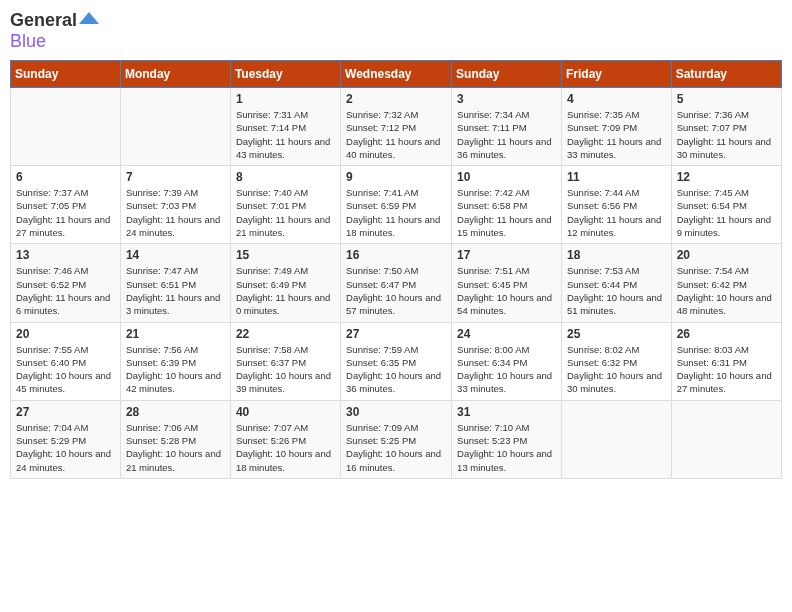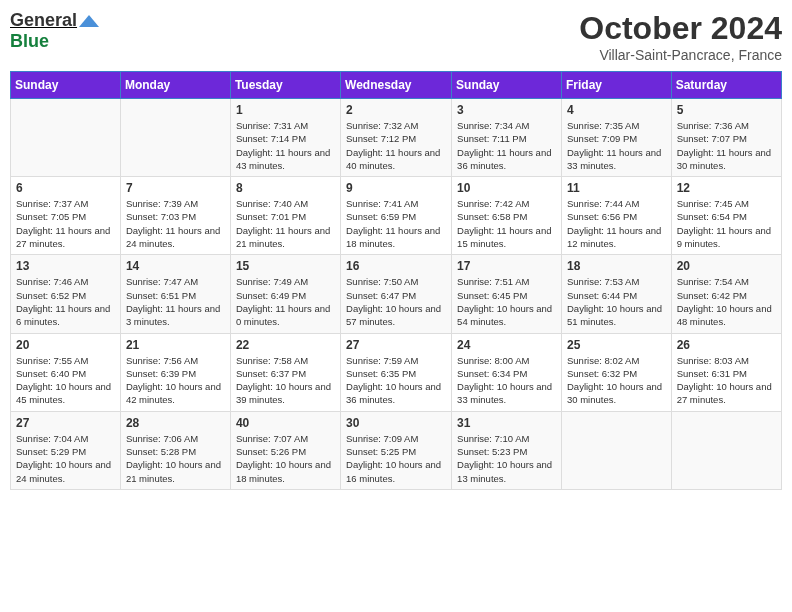--- a/index.html
+++ b/index.html
@@ -21,52 +21,51 @@
       flex-direction: column;
       align-items: flex-start;
     }
     .logo-general {
       font-size: 18px;
       font-weight: bold;
       color: #333;
     }
     .logo-blue {
       font-size: 18px;
-      font-weight: bold;
-      color: #15803d;
+      font-weight: normal;
+      color: #8b5cf6;
     }
     .logo-icon {
       width: 20px;
       height: 16px;
       margin-left: 2px;
     }
     .logo-top {
       display: flex;
-      align-items: center;
-      text-decoration: underline;
+      align-items: flex-start;
     }
     .title-section {
       text-align: right;
     }
     .month-title {
       font-size: 32px;
       font-weight: bold;
       color: #333;
     }
     .location {
       font-size: 14px;
       color: #555;
     }
     table {
       width: 100%;
       border-collapse: collapse;
       border: 1px solid #ccc;
     }
     thead tr th {
-      background-color: #6d28d9;
+      background-color: #c2410c;
       color: #fff;
       font-size: 12px;
       font-weight: bold;
       padding: 6px 4px;
       text-align: left;
       border: 1px solid #3a80c9;
     }
     tbody tr td {
       vertical-align: top;
       padding: 4px 5px;
@@ -104,24 +103,20 @@
 <div class="header">
   <div class="logo">
     <div class="logo-top">
       <span class="logo-general">General</span>
       <svg class="logo-icon" viewBox="0 0 20 16">
         <polygon points="10,2 20,14 0,14" fill="#4a90d9"></polygon>
       </svg>
     </div>
     <span class="logo-blue">Blue</span>
   </div>
-  <div class="title-section">
-    <div class="month-title">October 2024</div>
-    <div class="location">Villar-Saint-Pancrace, France</div>
-  </div>
 </div>
 
 <table>
   <thead>
     <tr>
     <th>Sunday</th>
         <th>Monday</th>
         <th>Tuesday</th>
         <th>Wednesday</th>
         <th>Sunday</th>

